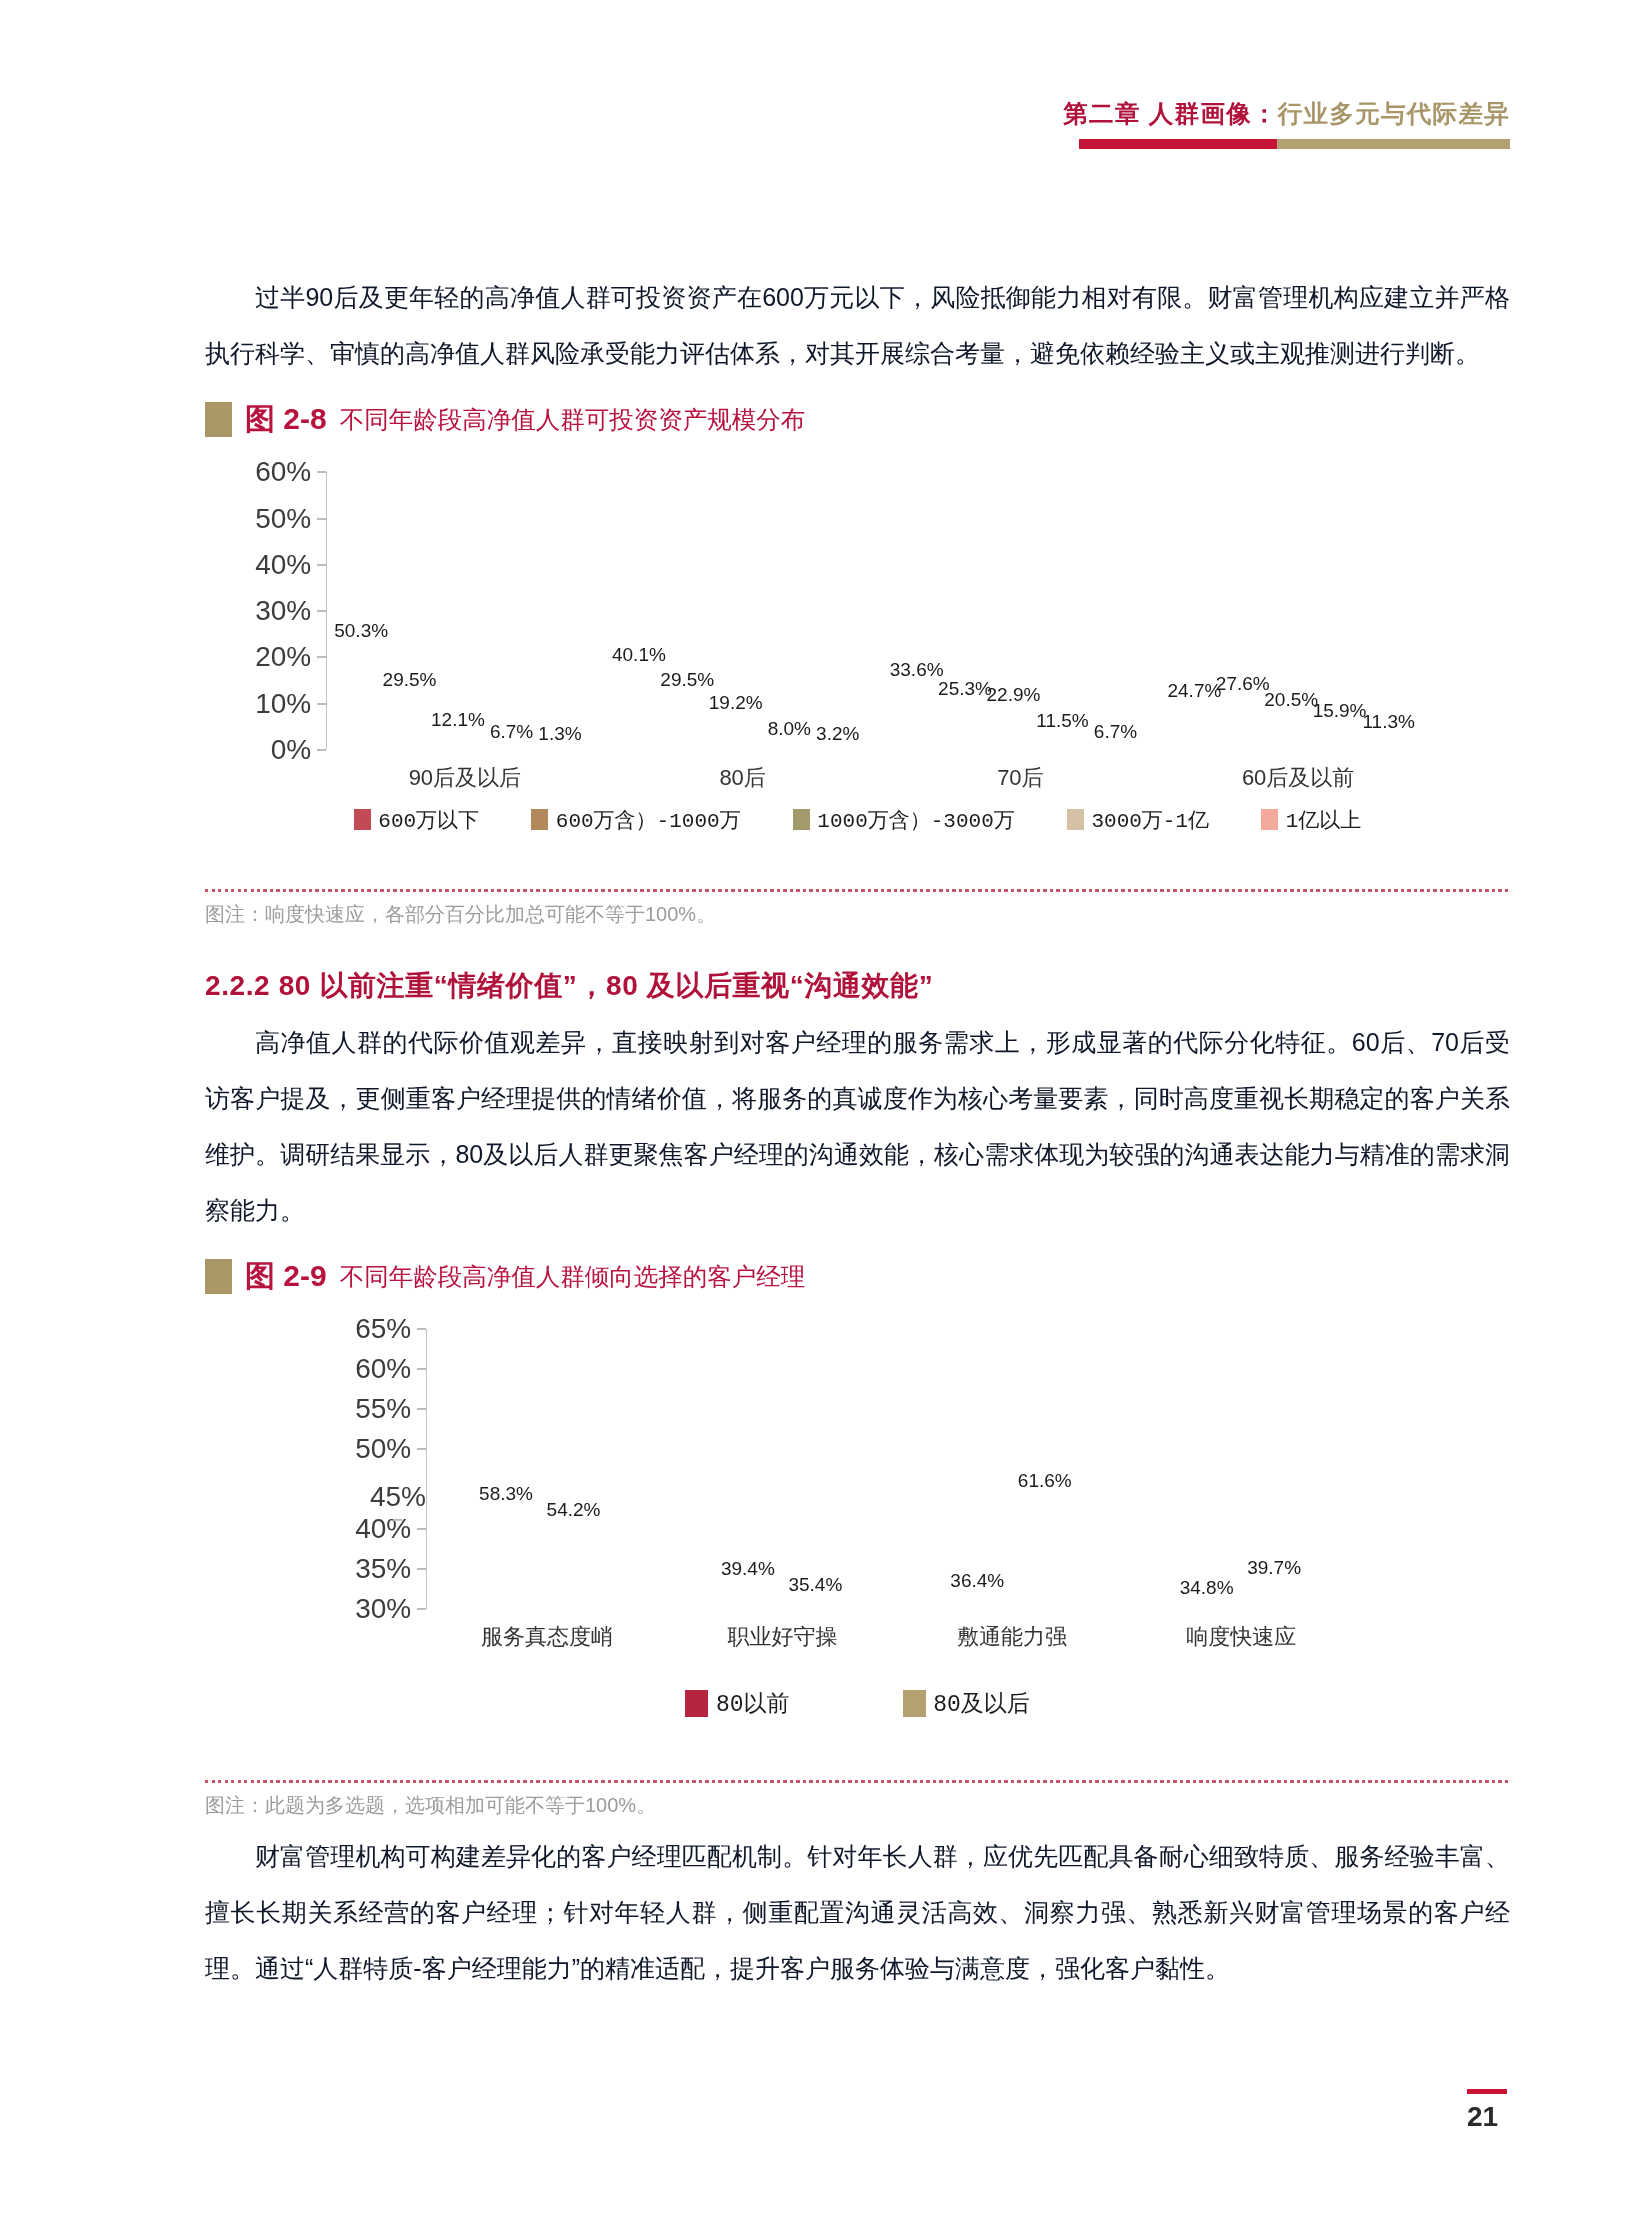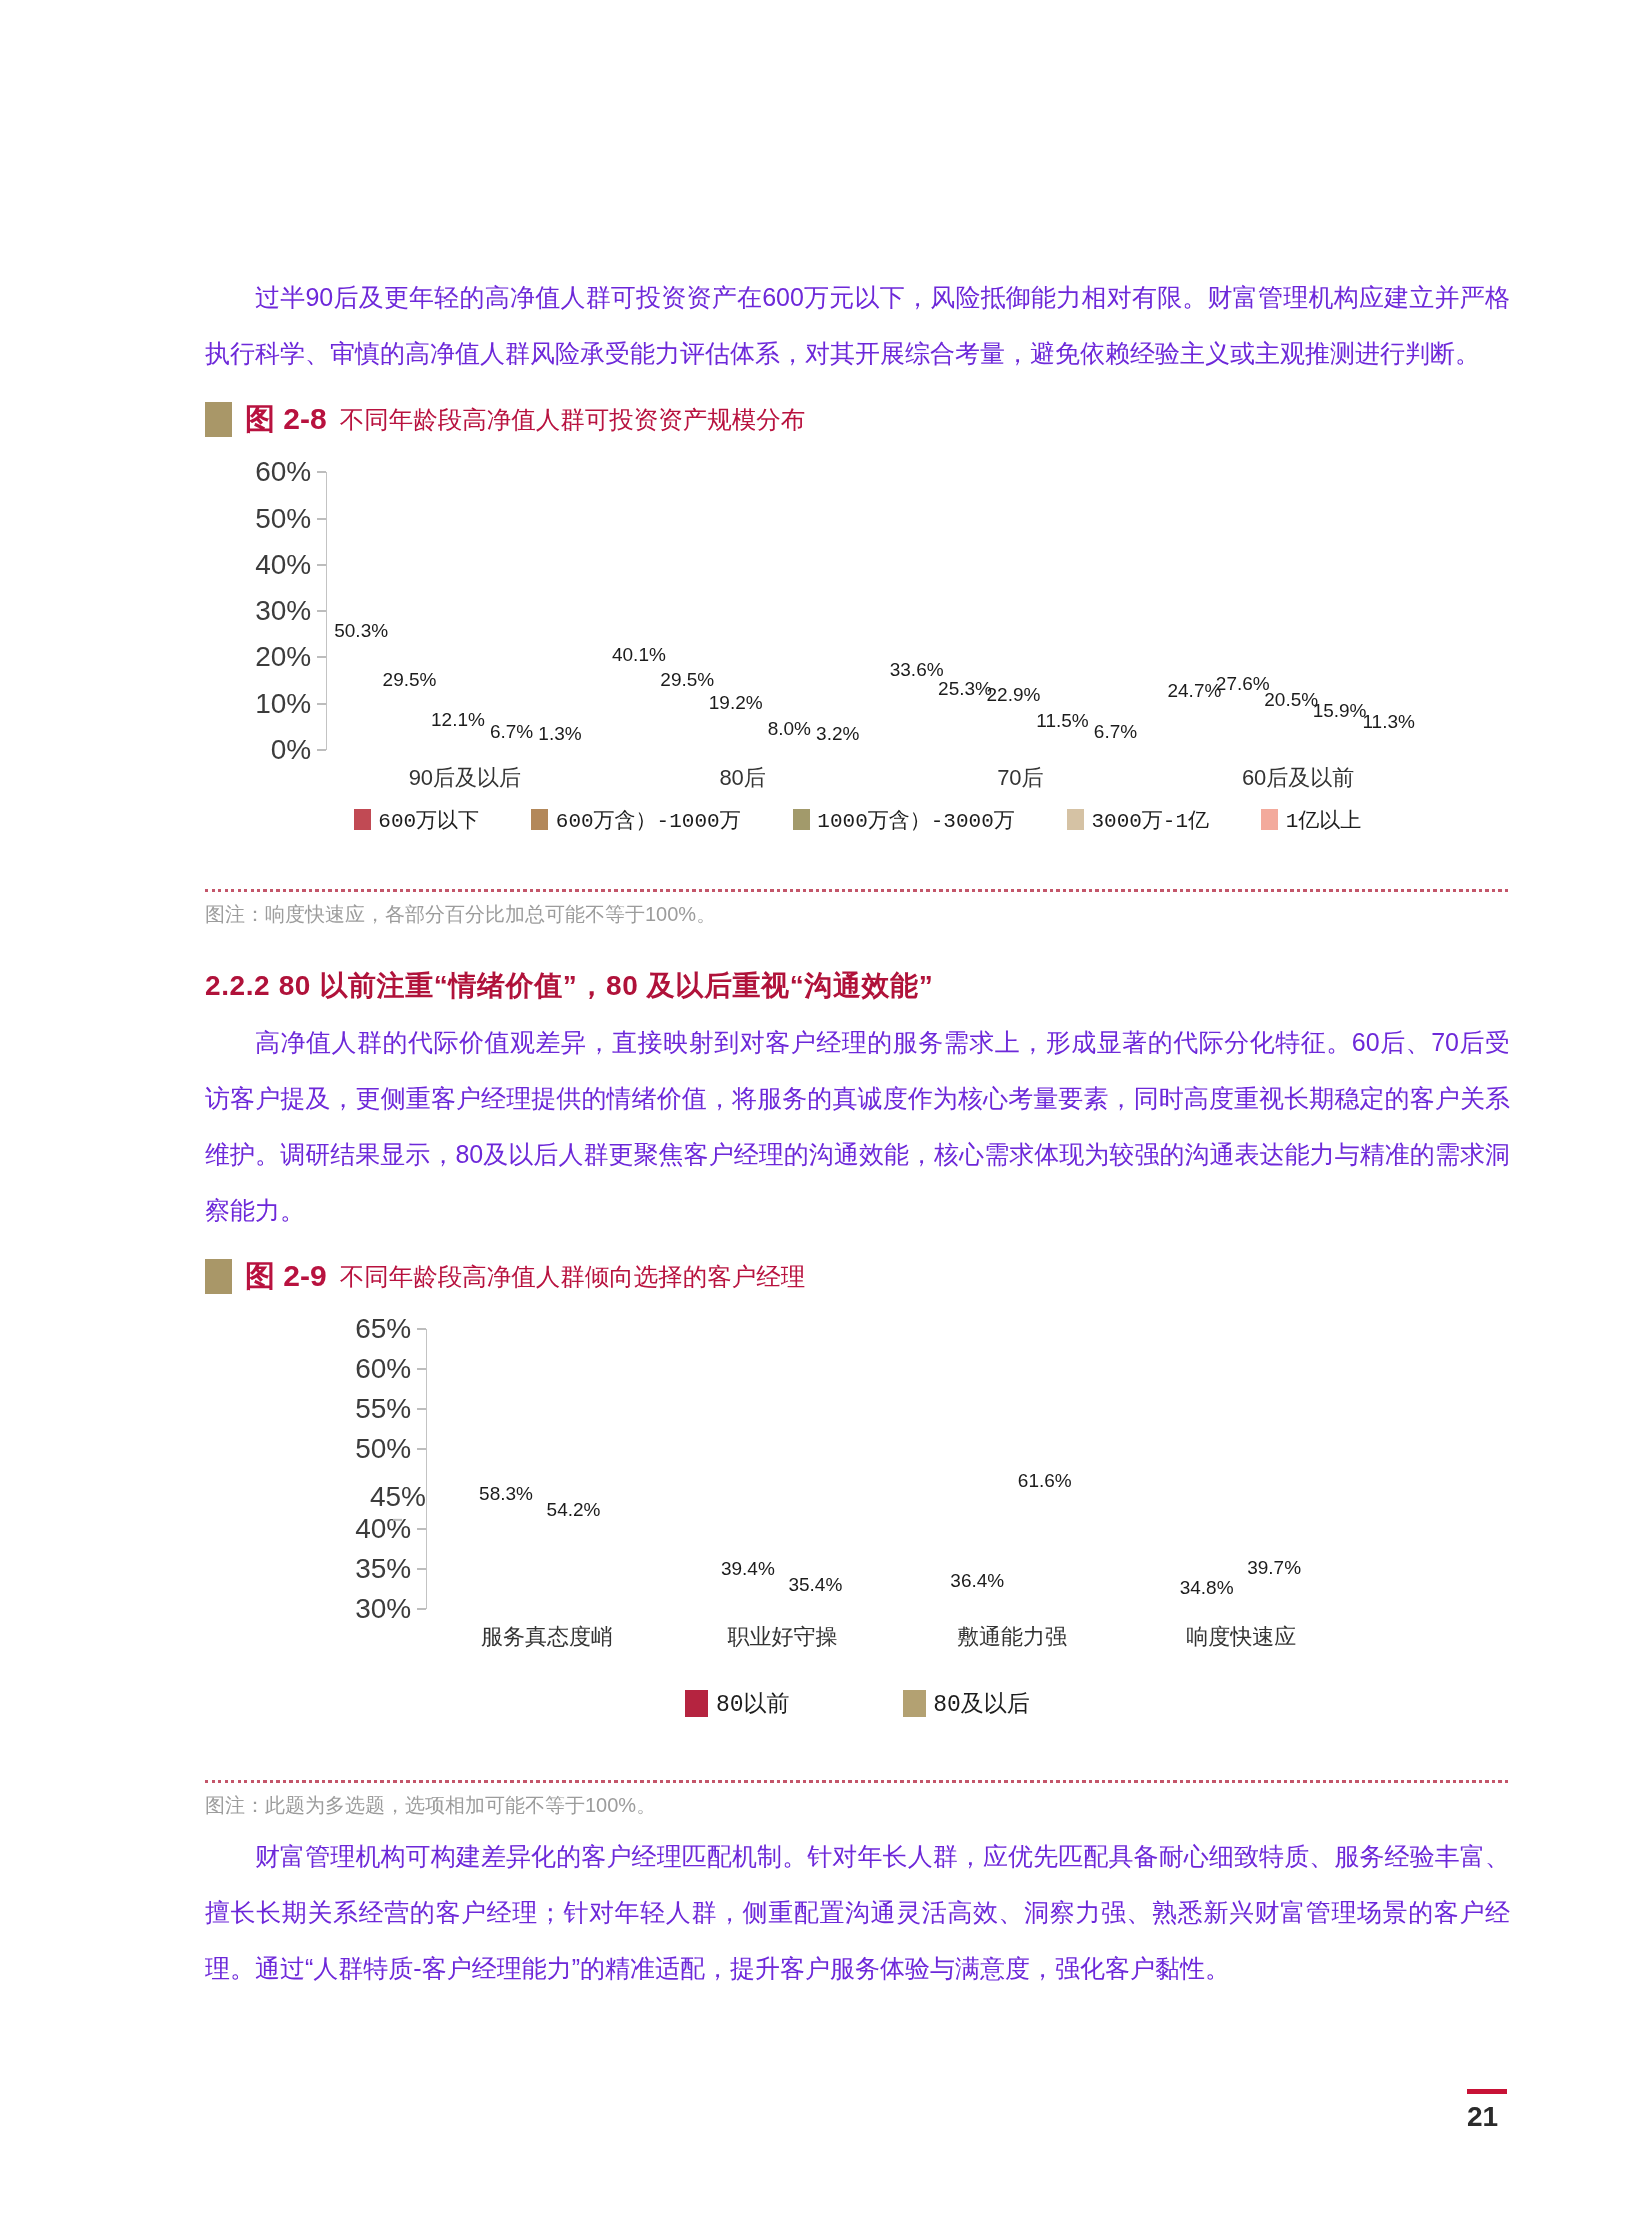--- a/index.html
+++ b/index.html
@@ -15,21 +15,21 @@
   .hdr-sub{color:#a89669;}
   .hdr-rule{display:flex;width:431px;height:10.3px;margin-top:9px;margin-left:auto;}
   .rule-red{width:46%;background:#c41335;}
   .rule-tan{flex:1;background:#b3a172;}
   
   .pfooter{position:absolute;left:1467px;top:2089px;}
   .footer-rule{width:40px;height:4.5px;background:#c81236;margin-bottom:7.7px;}
   .page-num{font-size:28px;font-weight:bold;color:#2b2b2b;}
   
   main{position:absolute;left:205px;top:260px;width:1305px;}
-  .body{font-size:25px;line-height:56px;text-align:justify;color:#6d28d9;margin:9px 0 0 0;}
+  .body{font-size:25px;line-height:56px;text-align:justify;color:#0f172a;margin:9px 0 0 0;}
   .indent{text-indent:2em;}
   .note{font-size:20px;color:#9c9c9c;margin:9px 0 0 0;}
   .dotted{height:3.2px;margin-top:55px;
     background-image:repeating-linear-gradient(to right,#c4566a 0 3.2px,transparent 3.2px 6.5px);}
   .dotted2{margin-top:61px;}
   .section{font-size:28px;font-weight:bold;color:#b0123a;margin:39px 0 0 0;letter-spacing:0.6px;}
   .fig-title{display:flex;align-items:center;gap:13px;margin-top:19.4px;height:39px;}
   .bullet{width:27px;height:35px;background:#a99768;flex:0 0 27px;}
   .fig-label{color:#b8123f;font-weight:bold;font-size:30px;white-space:nowrap;}
   .fig-name{color:#b8123f;font-size:24.5px;white-space:nowrap;}
@@ -56,20 +56,29 @@
   .swatch{width:17px;height:20.7px;display:inline-block;}
   .legend9 .swatch{width:23px;height:27px;}
   .lgtext{font-size:21px;color:#1c1c1c;white-space:nowrap;}
   .legend9 .lgtext{font-size:23px;}
 </style>
 </head>
 <body>
 
 <div class="page">
 
+  <div class="hdr">
+    <div class="hdr-text">
+      <span class="hdr-chapter">第二章 人群画像：</span><span class="hdr-sub">行业多元与代际差异</span>
+    </div>
+    <div class="hdr-rule">
+      <span class="rule-red"></span>
+      <span class="rule-tan"></span>
+    </div>
+  </div>
 
   <main>
     <p class="body indent">过半90后及更年轻的高净值人群可投资资产在600万元以下，风险抵御能力相对有限。财富管理机构应建立并严格执行科学、审慎的高净值人群风险承受能力评估体系，对其开展综合考量，避免依赖经验主义或主观推测进行判断。</p>
 
     <div class="fig-title">
       <span class="bullet"></span>
       <span class="fig-label">图 2-8</span>
       <span class="fig-name">不同年龄段高净值人群可投资资产规模分布</span>
     </div>
 

